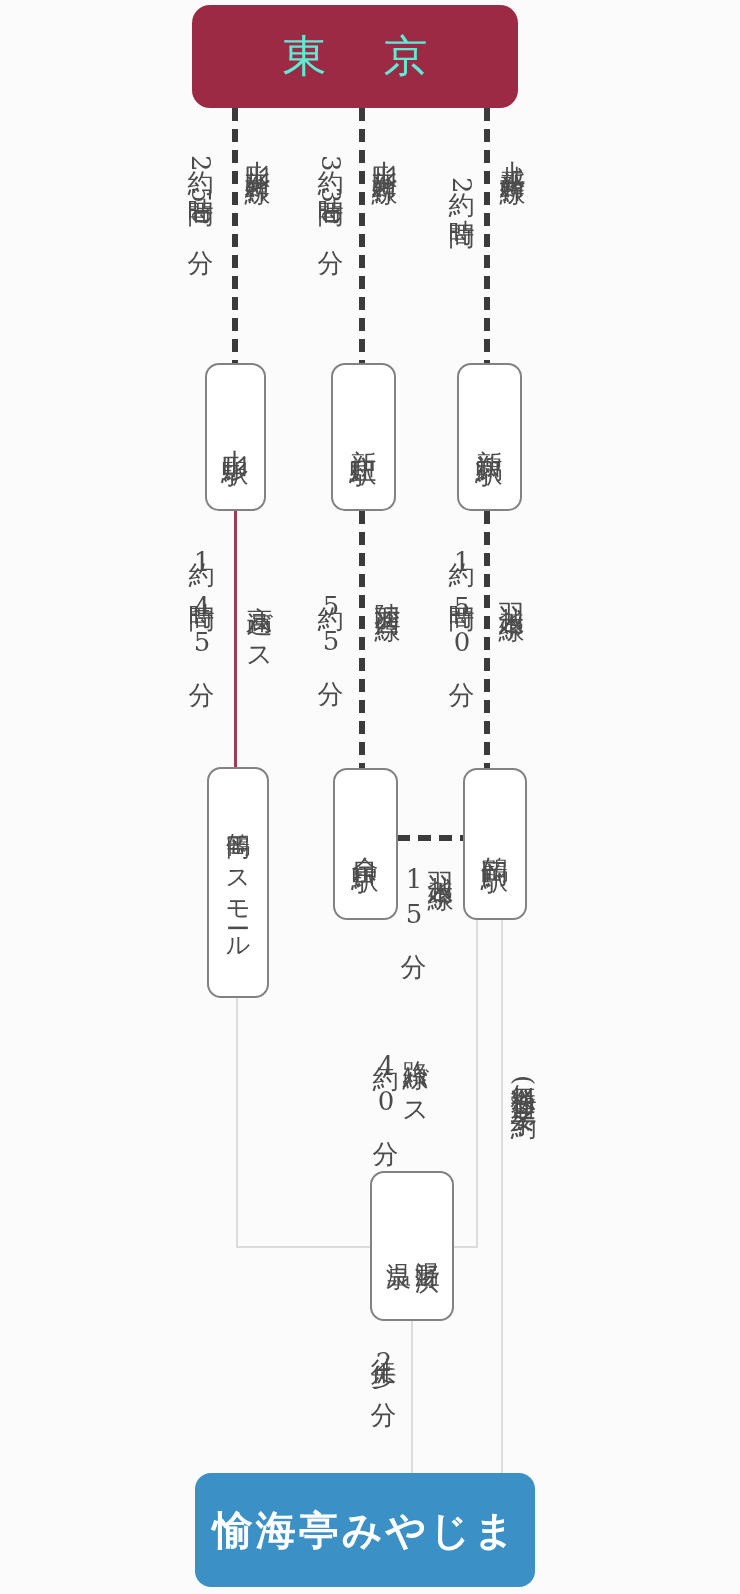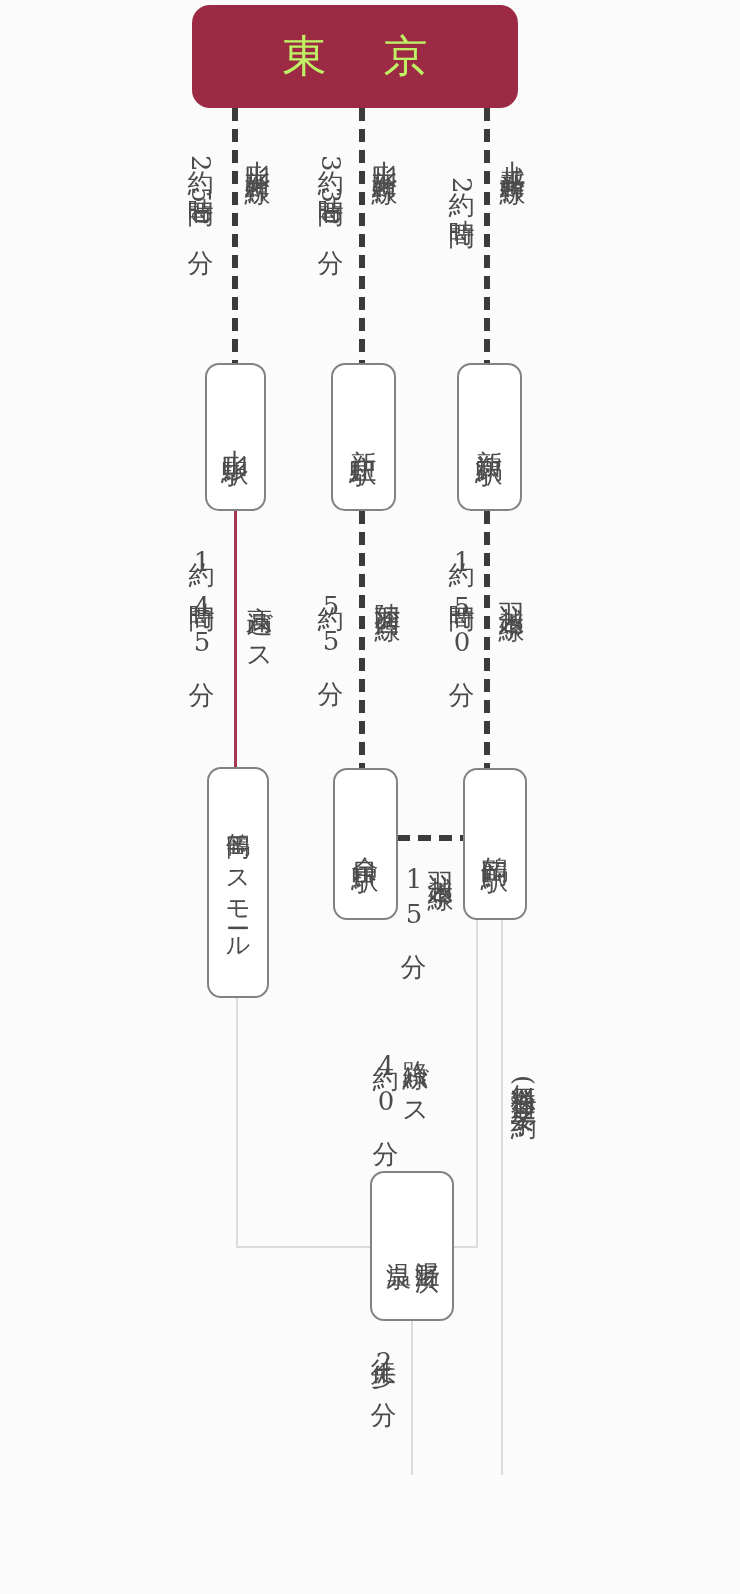--- a/index.html
+++ b/index.html
@@ -19,21 +19,21 @@
   .node{position:absolute;background:var(--node-bg,#fff);
     border:2.5px solid var(--box-border,#828282);border-radius:14px;
     display:flex;align-items:center;justify-content:center;z-index:2;box-sizing:border-box;}
   .node .vt{writing-mode:vertical-rl;text-orientation:upright;
     font-size:27px;letter-spacing:6px;line-height:1;color:var(--label-text,#4c4c4c);}
   .node .vt.small{font-size:24px;letter-spacing:4px;}
   .cols{writing-mode:vertical-rl;text-orientation:upright;font-size:25px;
     letter-spacing:3px;line-height:1.15;height:88px;text-align:center;}
   .cols span{display:block;}
   .origin{background:var(--origin-bg,#9c2a44);border:none;border-radius:18px;}
-  .origin-label{color:#bef264;font-size:44px;letter-spacing:1.3em;text-indent:1.3em;font-weight:500;}
+  .origin-label{color:#5eead4;font-size:44px;letter-spacing:1.3em;text-indent:1.3em;font-weight:500;}
   .dest{background:var(--destination-bg,#3b90c5);border:none;border-radius:16px;}
   .dest-label{color:#fff;font-size:40px;letter-spacing:3px;font-weight:700;}
   
   .vlabel{position:absolute;writing-mode:vertical-rl;text-orientation:mixed;
     font-size:26px;letter-spacing:5px;line-height:1;color:var(--label-text,#4c4c4c);z-index:3;}
   .vlabel.up{text-orientation:upright;}
   .vlabel.tight{letter-spacing:3px;}
 </style>
 </head>
 <body style="background: rgb(251, 251, 251);">
@@ -80,20 +80,23 @@
     <span class="vt">鶴岡駅</span>
   </div>
 
   <div class="node" style="left:370px;top:1171px;width:84px;height:150px">
     <div class="cols">
       <span>湯野浜</span>
       <span>温泉</span>
     </div>
   </div>
 
+  <div class="node dest" style="left:195px;top:1473px;width:340px;height:114px">
+    <span class="dest-label">愉海亭みやじま</span>
+  </div>
 
   <span class="vlabel" style="left:188px;top:150px">約2時間50分</span>
   <span class="vlabel" style="left:245px;top:140px">山形新幹線</span>
   <span class="vlabel" style="left:318px;top:150px">約3時間30分</span>
   <span class="vlabel" style="left:372px;top:140px">山形新幹線</span>
   <span class="vlabel" style="left:449px;top:172px">約2時間</span>
   <span class="vlabel" style="left:500px;top:140px">上越新幹線</span>
 
   <span class="vlabel up" style="left:189px;top:542px">約1時間45分</span>
   <span class="vlabel" style="left:247px;top:585px">高速バス</span>

